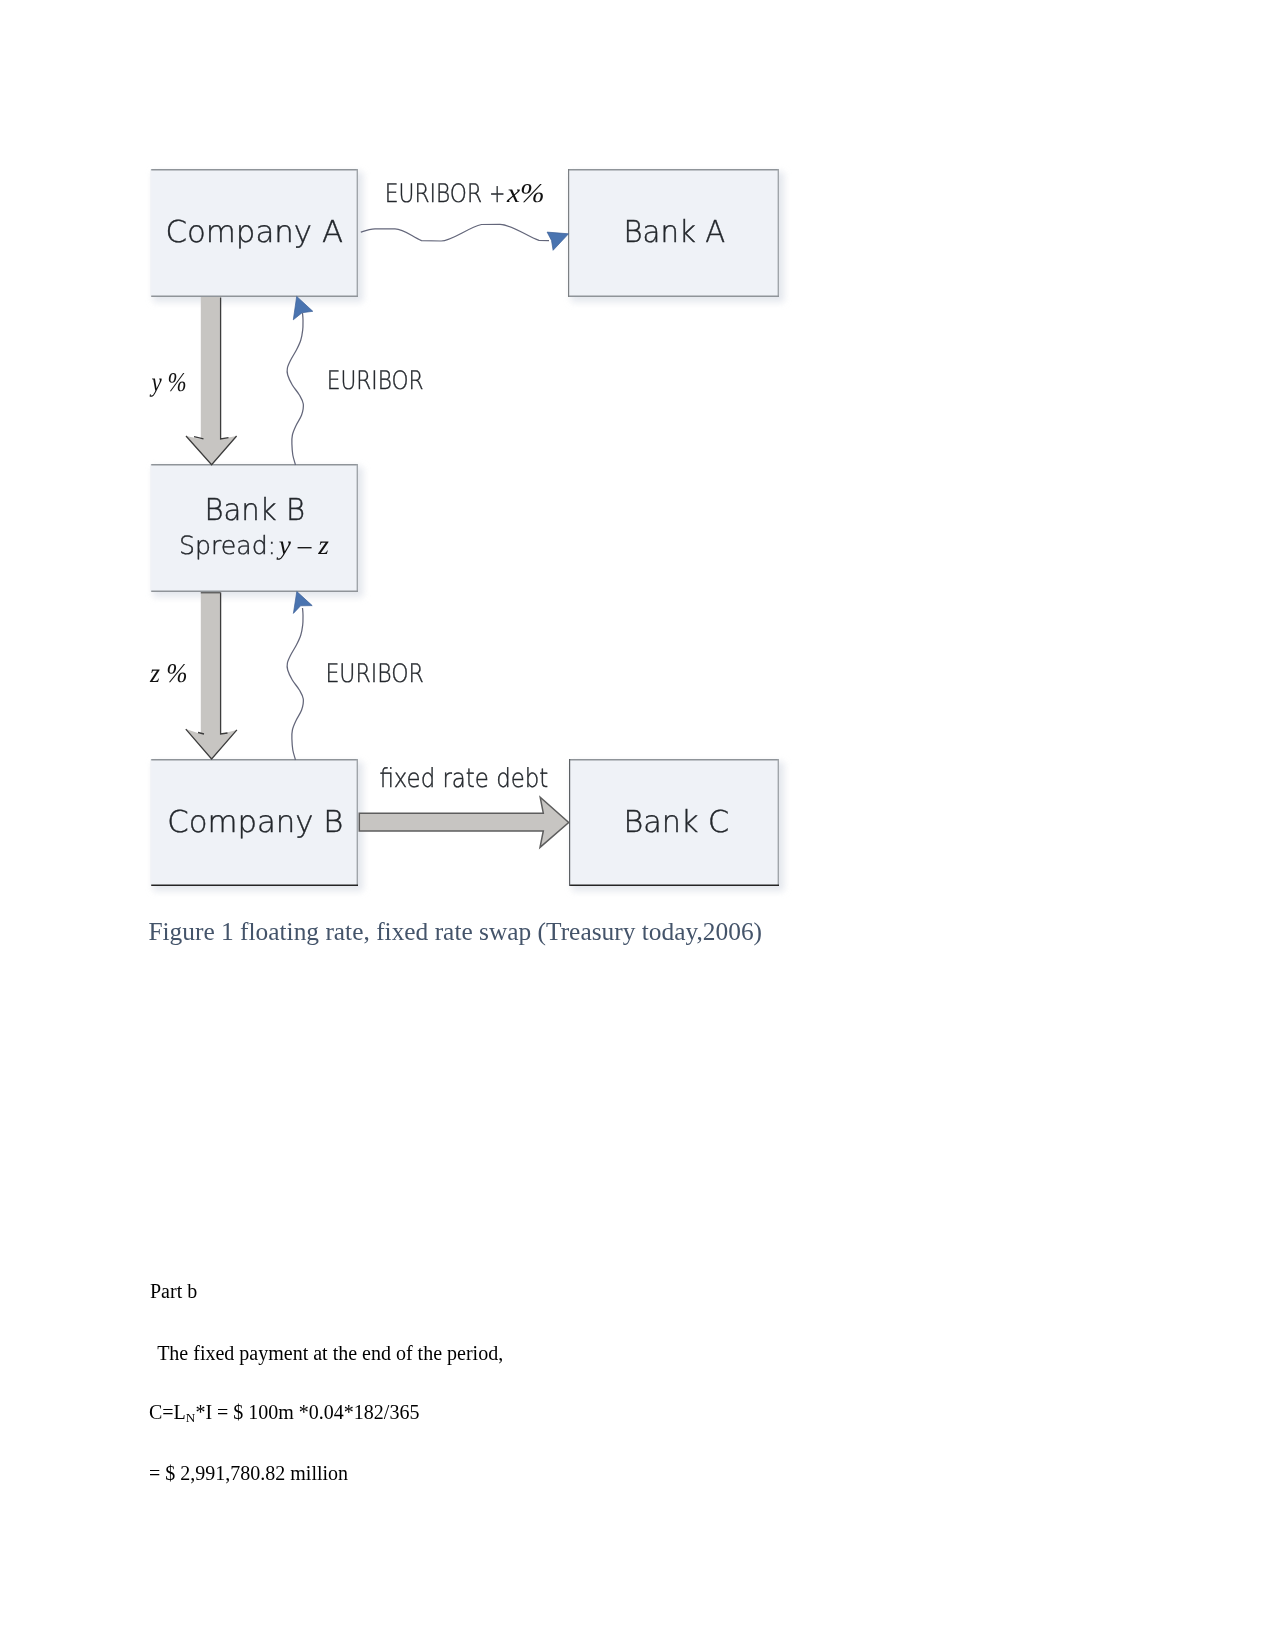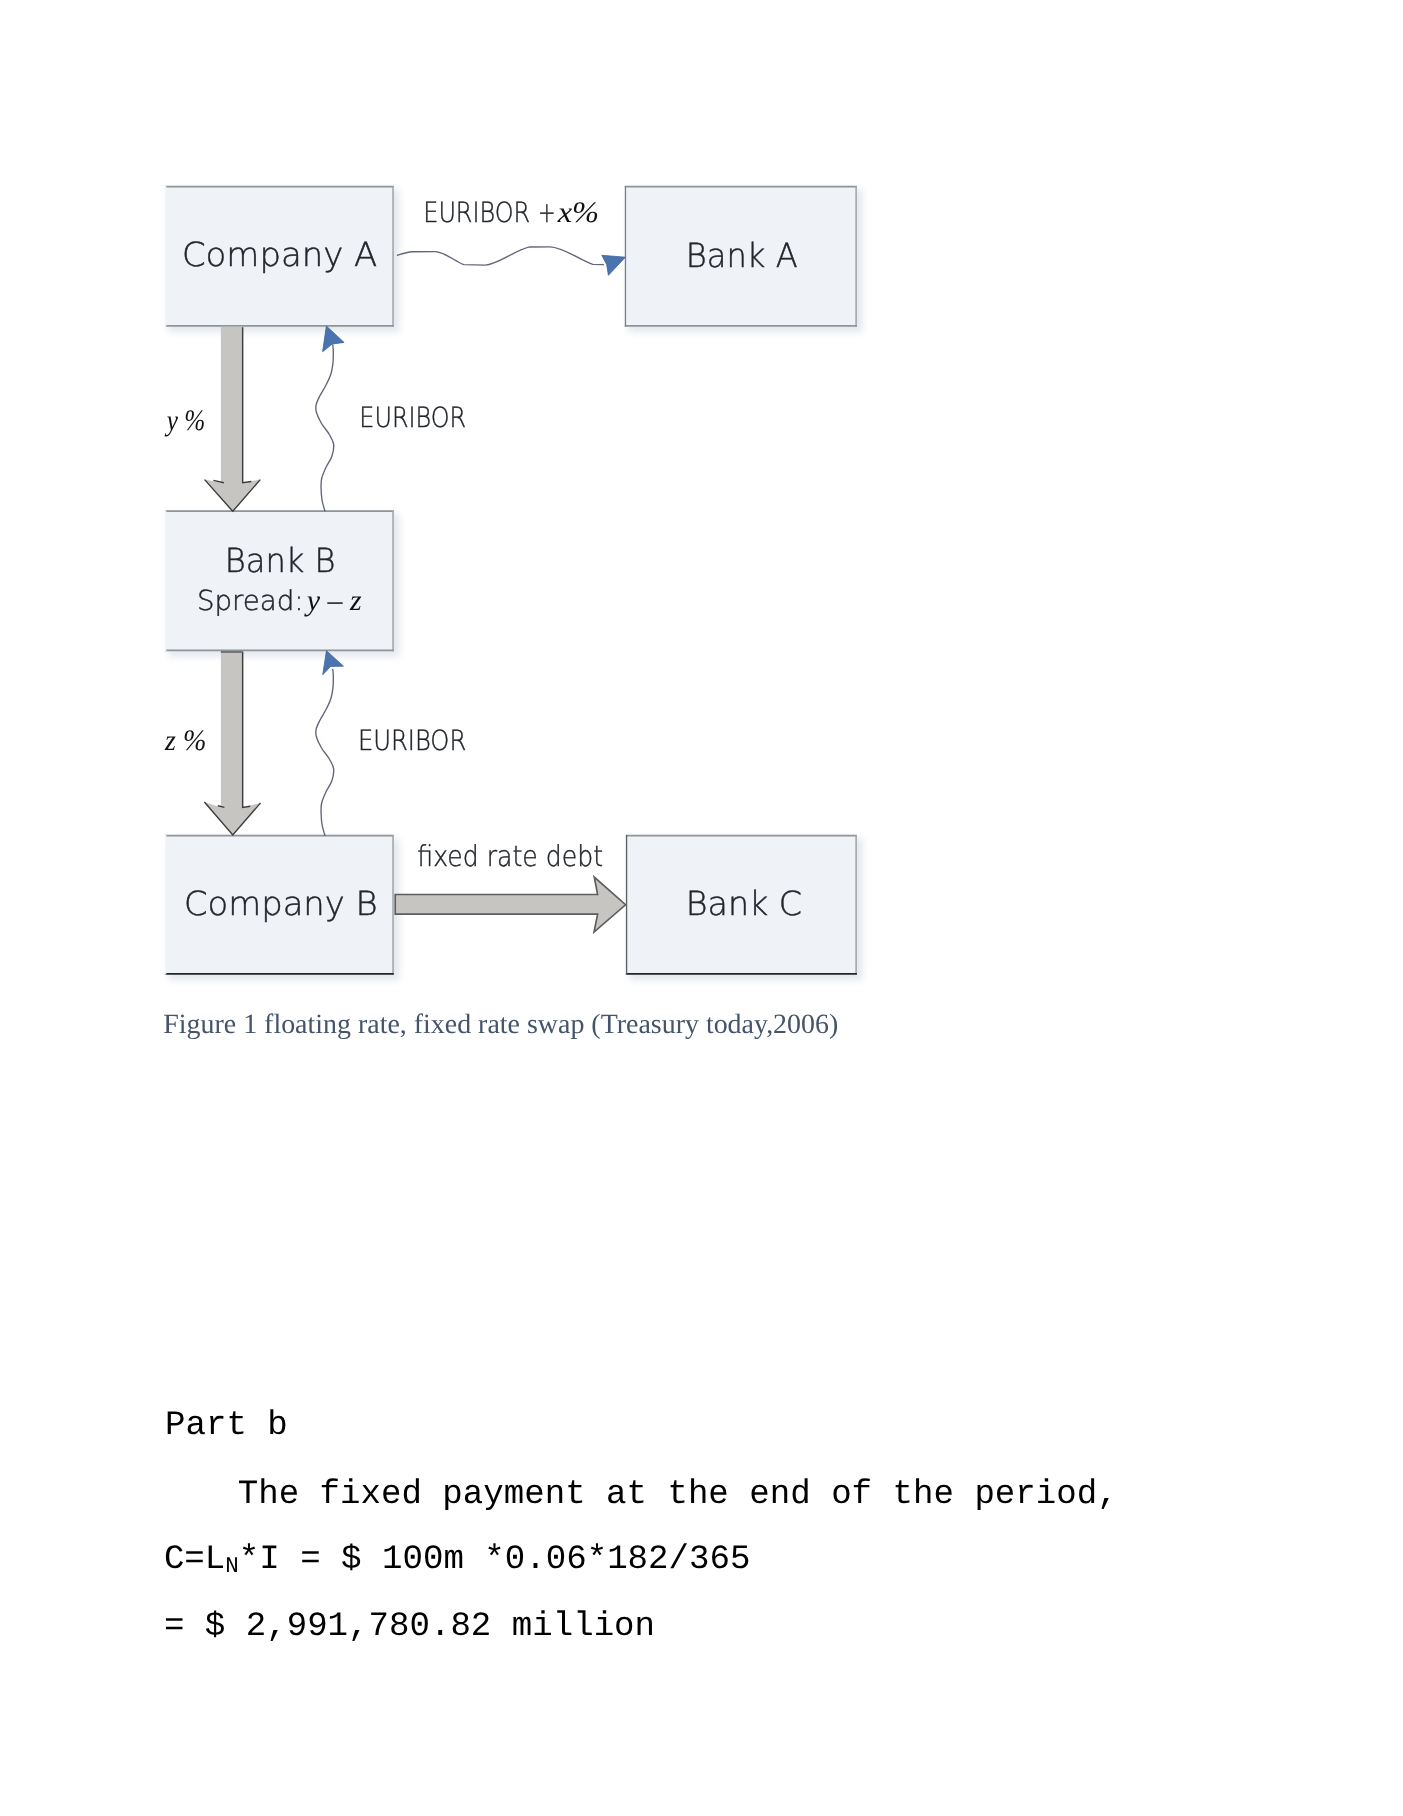--- a/index.html
+++ b/index.html
@@ -2,21 +2,21 @@
 <html><head>
 <meta charset="utf-8">
 <style>
   html,body{margin:0;padding:0;background:#ffffff;}
   body{width:1275px;height:1651px;position:relative;overflow:hidden;
        font-family:"Liberation Serif",serif;color:#000;-webkit-font-smoothing:antialiased;}
   #page{position:absolute;left:0;top:0;width:1275px;height:1651px;background:#fff;}
   #figure{position:absolute;left:0;top:0;width:1275px;height:960px;}
   #figure svg{display:block;}
   svg text{text-rendering:geometricPrecision;}
-  .bodyline{position:absolute;font-family:Liberation Mono, monospace;font-size:31px;
+  .bodyline{position:absolute;font-family:Liberation Serif, serif;font-size:20px;
             color:#000;white-space:pre;line-height:1;}
   #caption{position:absolute;font-family:"Liberation Serif",serif;
            font-size:25.4px;color:#44546a;white-space:pre;line-height:1;}
   .sub{font-size:0.66em;vertical-align:-0.2em;}
   .bx{font-family:"DejaVu Sans",sans-serif;fill:#23272c;font-weight:300;stroke:#23272c;stroke-width:0.4;}
 </style>
 </head>
 <body>
 
 <div id="page">
@@ -125,17 +125,17 @@
     <text x="325.4" y="682" font-size="25.3" fill="#23272c" font-family="DejaVu Sans, sans-serif" font-weight="300" stroke="#23272c" stroke-width="0.4" textLength="98.5" lengthAdjust="spacingAndGlyphs">EURIBOR</text>
 
     <text x="379.4" y="787" font-size="26" fill="#23272c" font-family="DejaVu Sans, sans-serif" font-weight="300" stroke="#23272c" stroke-width="0.4" textLength="168.8" lengthAdjust="spacingAndGlyphs">fixed rate debt</text>
 
   </svg>
   </div>
 
   <div id="caption" style="left:148.4px;top:919.3px;">Figure 1 floating rate, fixed rate swap (Treasury today,2006)</div>
 
   <div class="bodyline" style="left:150px;top:1280.5px;">Part b</div>
-  <div class="bodyline" style="left:152.5px;top:1342.5px;margin-left:45px;"> The fixed payment at the end of the period,</div>
-  <div class="bodyline" style="left:149px;top:1401.5px;"><span>C=L</span><span class="sub">N</span><span>*I = $ 100m *0.06*182/365</span></div>
+  <div class="bodyline" style="left:152.5px;top:1342.5px;"> The fixed payment at the end of the period,</div>
+  <div class="bodyline" style="left:149px;top:1401.5px;"><span>C=L</span><span class="sub">N</span><span>*I = $ 100m *0.04*182/365</span></div>
   <div class="bodyline" style="left:149px;top:1463px;">= $ 2,991,780.82 million</div>
 
 </div>
 
 </body></html>

